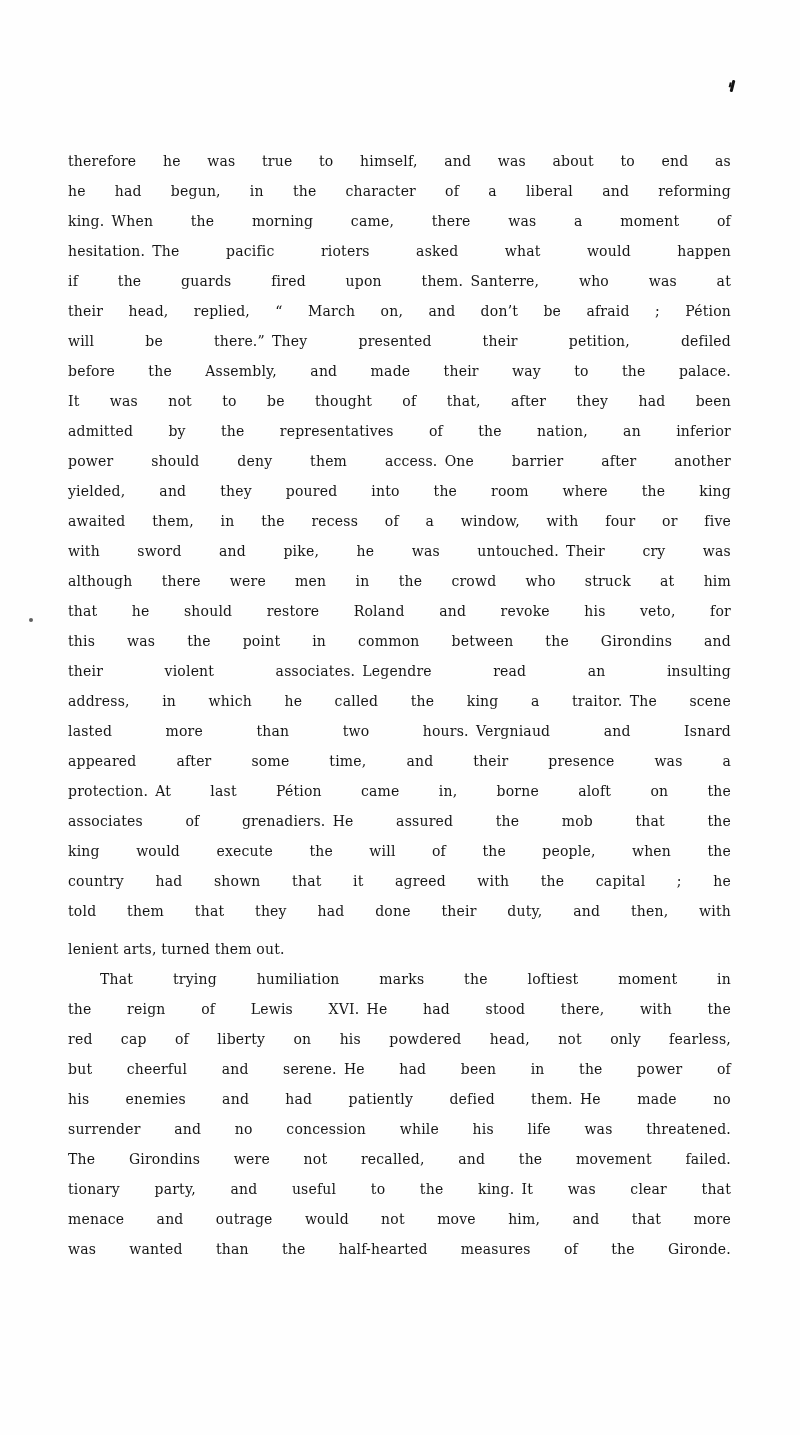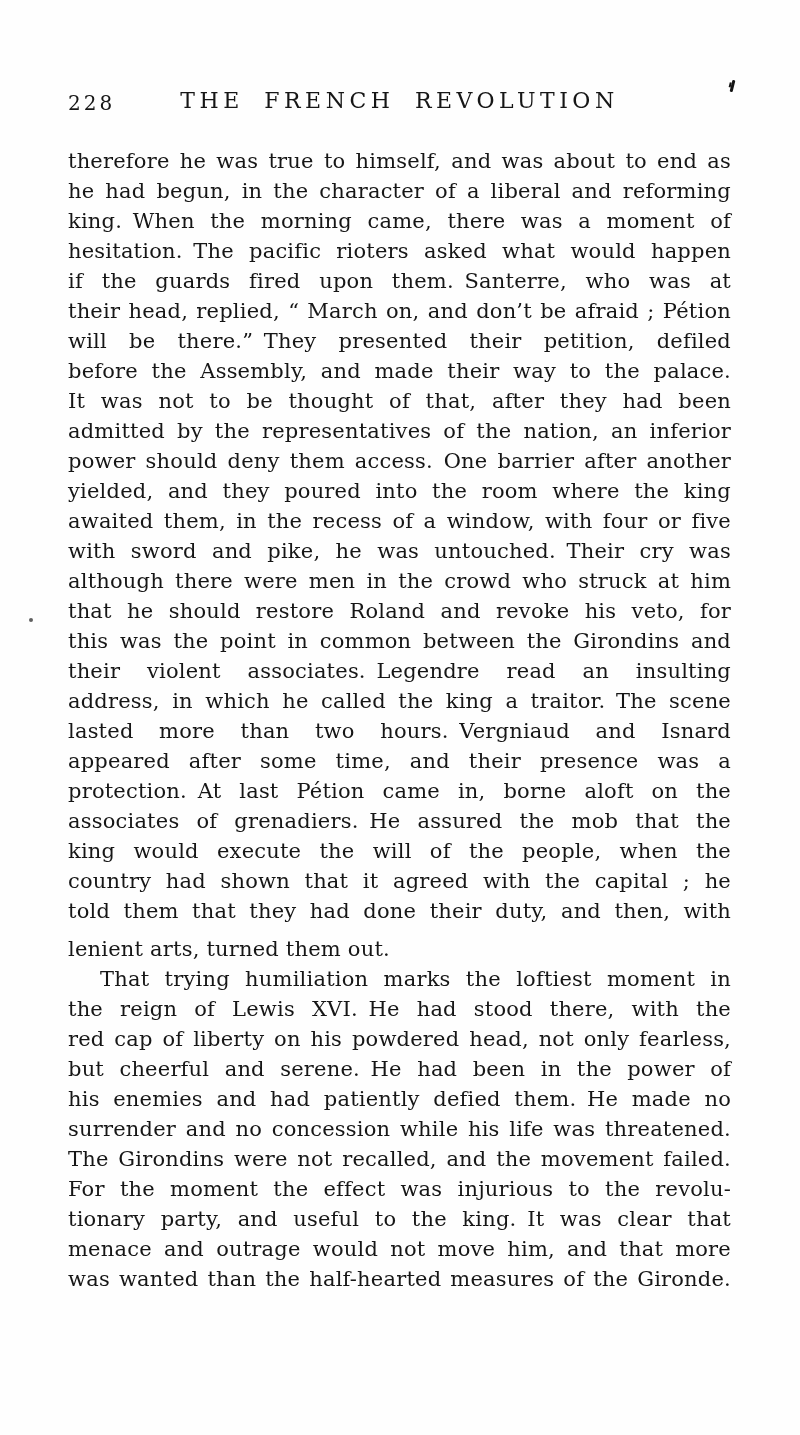--- a/index.html
+++ b/index.html
@@ -41,21 +41,21 @@
     word-spacing: 9px;
     white-space: nowrap;
   }
   .body-text {
     position: absolute;
     left: 68px;
     top: 146px;
     width: 663px;
   }
   .line {
-    font-size: 21px;
+    font-size: 14px;
     line-height: 30px;
     height: 30px;
     text-align: justify;
     text-align-last: justify;
     letter-spacing: 0.2px;
     white-space: normal;
   }
   .line.no-just {
     text-align-last: left;
     margin-top: 8px;
@@ -91,24 +91,20 @@
     height: 4px;
     border-radius: 50%;
     background: #2a2a2a;
     opacity: 0.75;
   }
 </style>
 </head>
 <body>
 
 <div class="page">
-  <div class="header">
-    <span class="page-num">228</span>
-    <span class="header-title">THE FRENCH REVOLUTION</span>
-  </div>
 
   <div class="body-text">
       <div class="line">therefore he was true to himself, and was about to end as</div>
       <div class="line">he had begun, in the character of a liberal and reforming</div>
       <div class="line">king. When the morning came, there was a moment of</div>
       <div class="line">hesitation. The pacific rioters asked what would happen</div>
       <div class="line">if the guards fired upon them. Santerre, who was at</div>
       <div class="line">their head, replied, “ March on, and don’t be afraid ; Pétion</div>
       <div class="line">will be there.” They presented their petition, defiled</div>
       <div class="line">before the Assembly, and made their way to the palace.</div>
@@ -131,21 +127,20 @@
       <div class="line">country had shown that it agreed with the capital ; he</div>
       <div class="line">told them that they had done their duty, and then, with</div>
       <div class="line no-just">lenient arts, turned them out.</div>
       <div class="line indent">That trying humiliation marks the loftiest moment in</div>
       <div class="line">the reign of Lewis XVI. He had stood there, with the</div>
       <div class="line">red cap of liberty on his powdered head, not only fearless,</div>
       <div class="line">but cheerful and serene. He had been in the power of</div>
       <div class="line">his enemies and had patiently defied them. He made no</div>
       <div class="line">surrender and no concession while his life was threatened.</div>
       <div class="line">The Girondins were not recalled, and the movement failed.</div>
-      <div class="line">For the moment the effect was injurious to the revolu-</div>
       <div class="line">tionary party, and useful to the king. It was clear that</div>
       <div class="line">menace and outrage would not move him, and that more</div>
       <div class="line">was wanted than the half-hearted measures of the Gironde.</div>
     </div>
 
   <div class="speck-1"></div>
   <div class="speck-2"></div>
 </div>
 
 </body></html>

